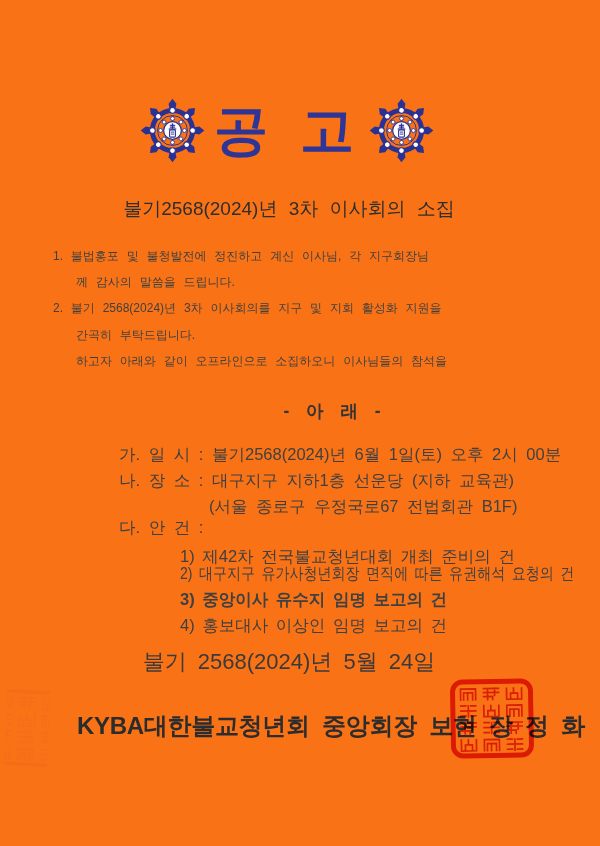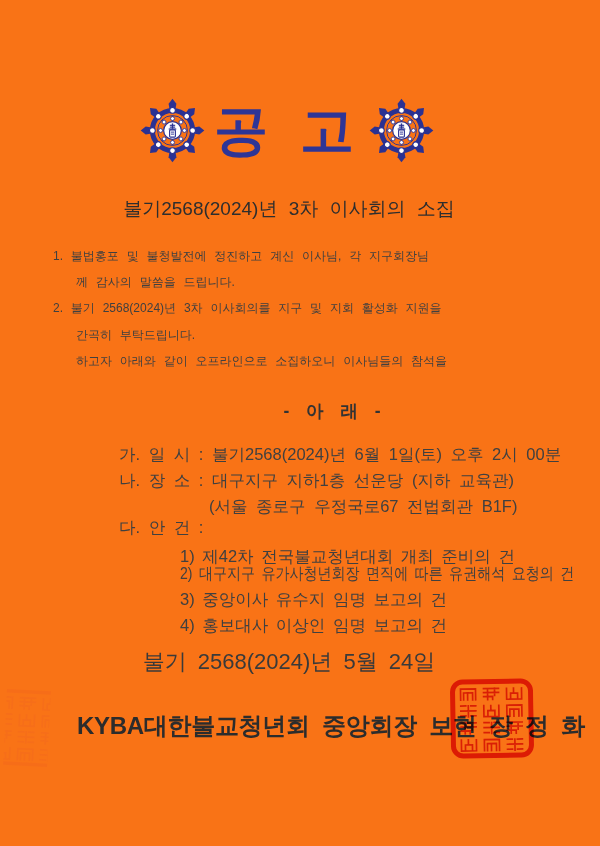--- a/index.html
+++ b/index.html
@@ -39,21 +39,21 @@
   #detail-datetime { top:444px; }
   #detail-venue    { top:470px; }
   #detail-address  { top:496px; left:190px;text-align:right; }
   #detail-agenda   { top:517px; }
   .agenda-item {
     position:absolute; left:180px; font-size:16.5px; color:#404040;
     word-spacing:3px; white-space:nowrap;
   }
   #agenda-1 { top:526px;margin-top:20px; }
   #agenda-2 { top:563px; transform:scaleX(0.85); transform-origin:left top; }
-  #agenda-3 { top:589px; }
+  #agenda-3 { top:589px;font-weight:bold; }
   #agenda-4 { top:615px; }
   .issue-date {
     position:absolute; top:647px; left:0; width:578px; text-align:center;
     font-size:22px; color:#3a3a3a; word-spacing:5px; white-space:nowrap;
   }
   .signature {
     position:absolute; left:77px; top:710px; font-size:24px; font-weight:bold;
     color:#2c2c2c; word-spacing:6px; letter-spacing:-0.3px; white-space:nowrap; z-index:2;
   }
   .seal {

